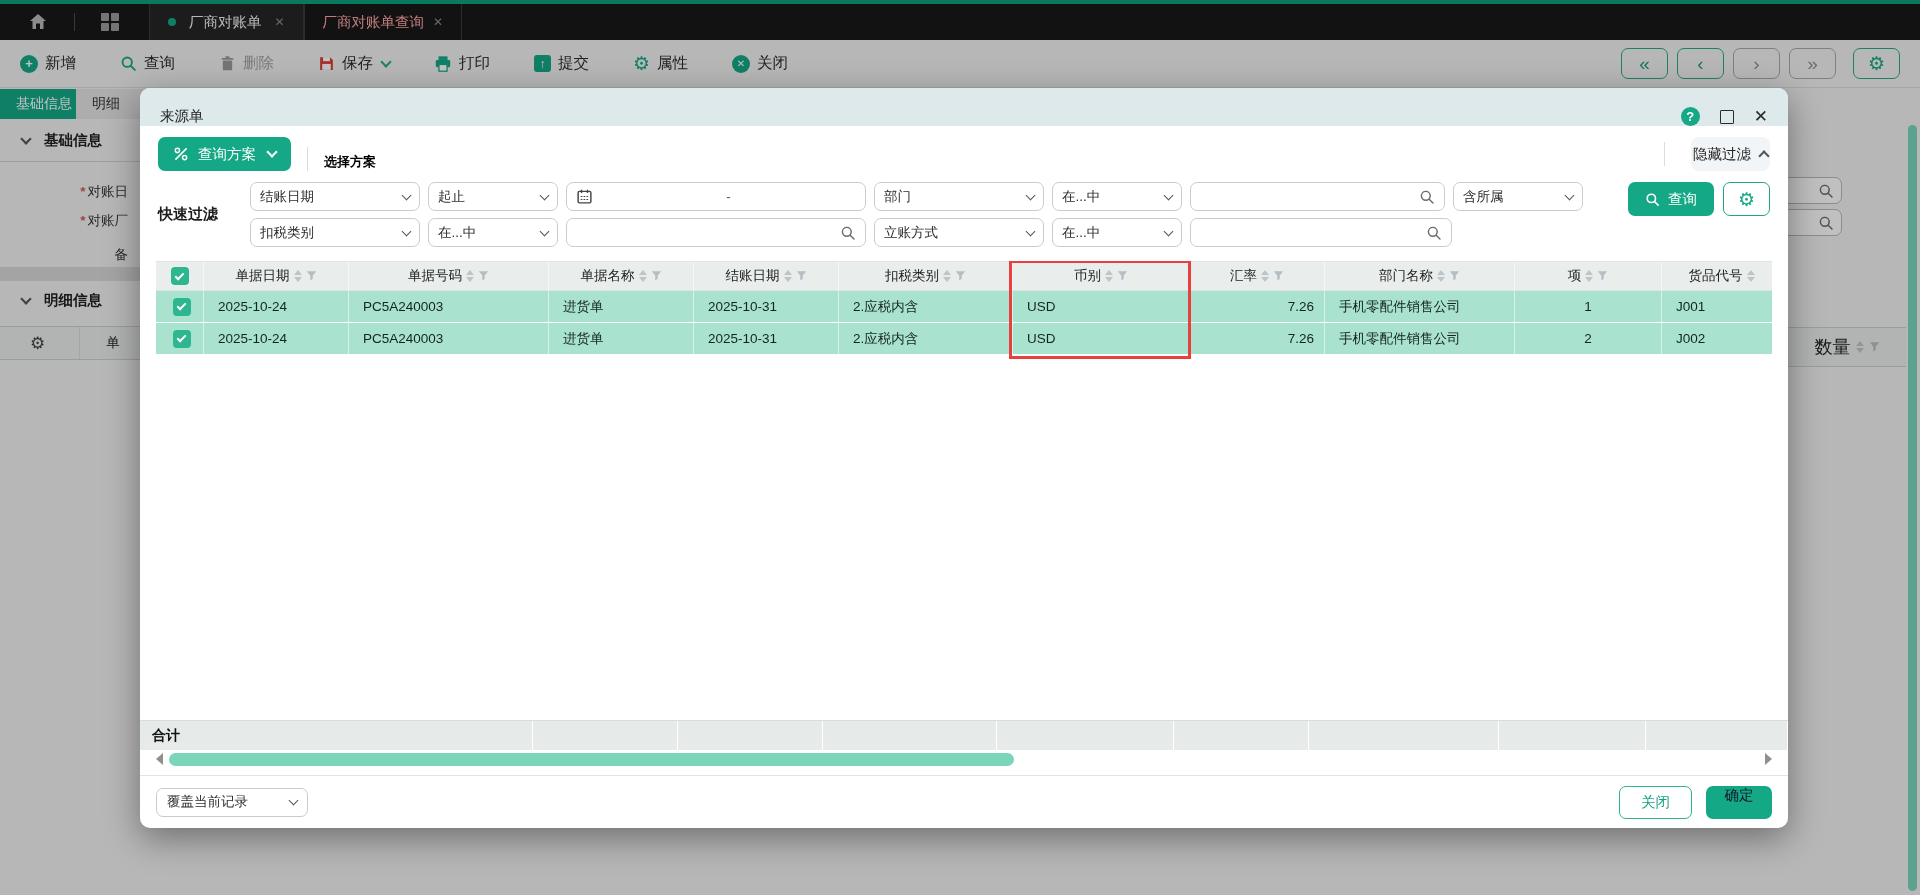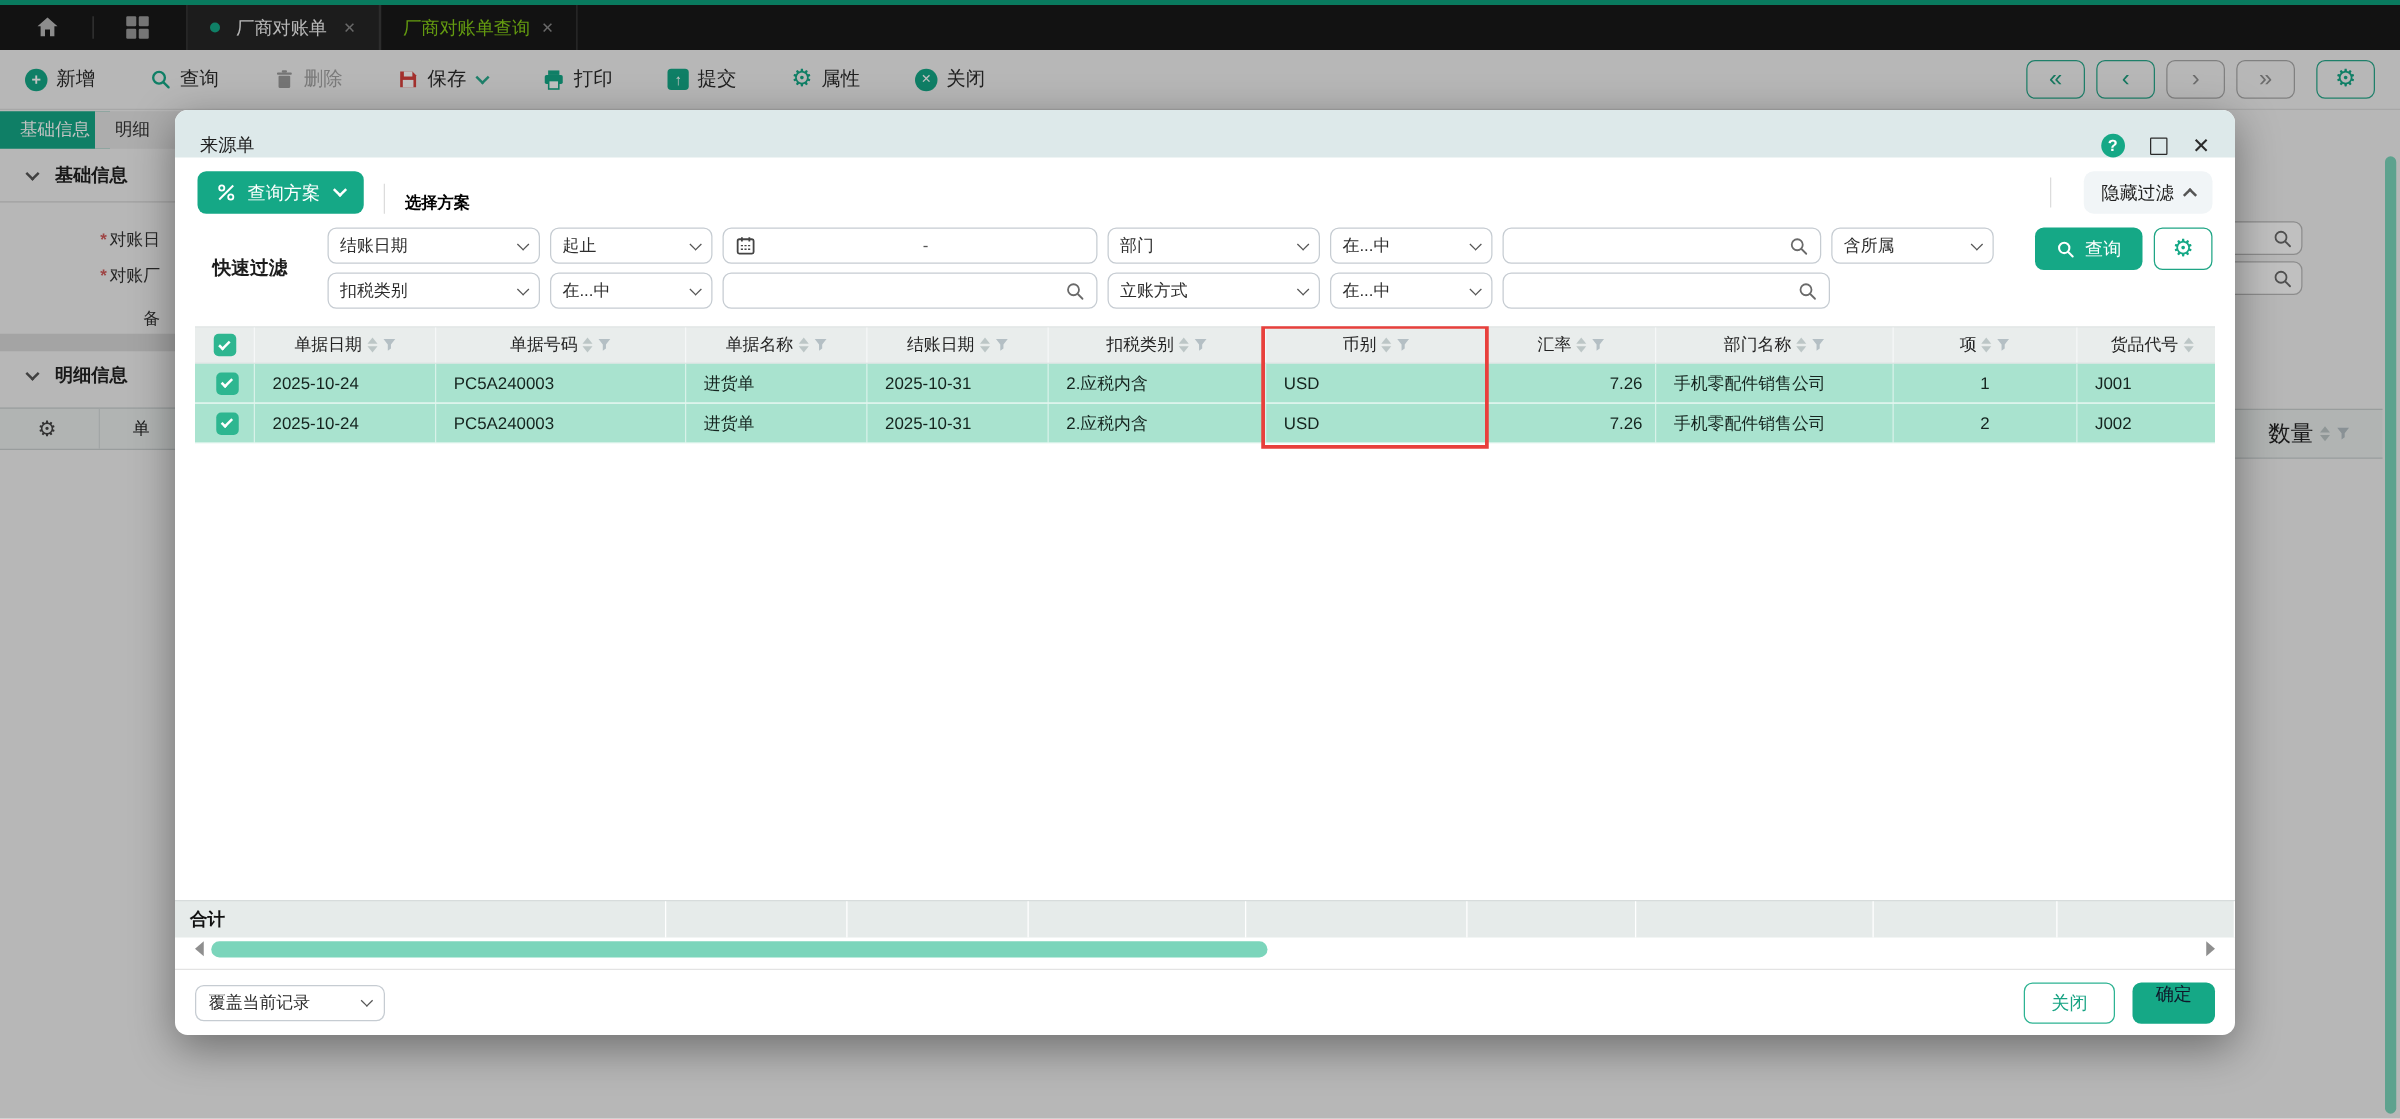--- a/index.html
+++ b/index.html
@@ -11,21 +11,21 @@
   body{font-family:"Liberation Sans","DejaVu Sans",sans-serif;position:relative;background:#f1f1f1;color:#303030;}
 
   
   .green-strip{position:absolute;top:0;left:0;right:0;height:4px;background:var(--accent-dark);z-index:2;}
   .topbar{position:absolute;top:4px;left:0;right:0;height:36px;background:#181818;display:flex;align-items:stretch;z-index:2;}
   .tb-icons{display:flex;align-items:center;gap:0;padding-left:28px;}
   .home-ic{width:20px;height:20px;color:#b9b9b9;}
   .tb-sep{width:1px;height:18px;background:#4a4a4a;margin:0 26px;align-self:center;}
   .grid-ic{display:inline-grid;grid-template-columns:8px 8px;grid-template-rows:8px 8px;gap:2px;margin-right:30px;}
   .grid-ic i{background:#9a9a9a;border-radius:1px;}
-  .tab{display:flex;align-items:center;gap:9px;padding:0 18px;font-size:14.5px;color:#84cc16;border-left:1px solid #3a3a3a;border-right:1px solid #3a3a3a;cursor:pointer;min-width:140px;}
+  .tab{display:flex;align-items:center;gap:9px;padding:0 18px;font-size:14.5px;color:#fca5a5;border-left:1px solid #3a3a3a;border-right:1px solid #3a3a3a;cursor:pointer;min-width:140px;}
   .tab.active{background:#262626;color:#f2f2f2;gap:13px;}
   .dot{width:8px;height:8px;border-radius:50%;background:var(--accent);}
   .tclose{font-size:12px;color:#8a8a8a;}
   .tclose::before{content:"\2715";}
 
   
   .toolbar{position:absolute;top:40px;left:0;right:0;height:48px;background:#f1f1f1;border-bottom:1px solid #dcdcdc;display:flex;align-items:center;padding:0 20px;z-index:1;}
   .tbtn{display:flex;align-items:center;gap:7px;font-size:15.5px;color:#2c2c2c;margin-right:44px;cursor:pointer;white-space:nowrap;}
   .tbtn.disabled{color:#a2a2a2;}
   .circ{width:18px;height:18px;border-radius:50%;background:var(--accent);color:#fff;display:flex;align-items:center;justify-content:center;font-size:13px;font-weight:bold;line-height:1;}
@@ -77,25 +77,25 @@
   .close-ic{font-size:17px;color:#2b2b2b;cursor:pointer;line-height:1;}
   .close-ic::before{content:"\2715";}
 
   .m-toolbar{display:flex;align-items:flex-end;padding:11px 18px 9px;flex:0 0 auto;}
   .scheme-btn{background:var(--accent);color:#fff;border-radius:7px;height:34px;display:flex;align-items:center;gap:9px;padding:0 15px;font-size:14.5px;cursor:pointer;}
   .scheme-ic{width:16px;height:16px;}
   .chev-w{width:8px;height:8px;border-left:2px solid #fff;border-bottom:2px solid #fff;transform:rotate(-45deg);margin-top:-4px;margin-left:3px;}
   .vdiv{width:1px;height:24px;background:#dcdcdc;margin:0 16px;}
   .choose-scheme{font-size:13px;font-weight:bold;color:#000000;cursor:pointer;}
   .hide-filter{margin-left:auto;display:flex;align-items:center;gap:10px;}
-  .hf-btn{background:#f1f5f7;border-radius:8px;height:34px;display:flex;align-items:center;gap:9px;padding:0 14px;font-size:14.5px;color:#222;cursor:pointer;}
+  .hf-btn{background:#f1f5f7;border-radius:8px;height:34px;display:flex;align-items:center;gap:9px;padding:0 2px;font-size:14.5px;color:#222;cursor:pointer;}
   .chev-up{width:8px;height:8px;border-left:2px solid #555;border-bottom:2px solid #555;transform:rotate(135deg);margin-bottom:-4px;}
 
   .m-filters{display:flex;padding:2px 18px 8px;flex:0 0 auto;}
-  .qf-label{flex:0 0 92px;display:flex;align-items:center;font-size:15px;font-weight:bold;color:#1c1c1c;margin-left:12px;}
+  .qf-label{flex:0 0 92px;display:flex;align-items:center;font-size:15px;font-weight:bold;color:#1c1c1c;}
   .f-rows{display:flex;flex-direction:column;gap:7px;}
   .f-row{display:flex;gap:8px;}
   .sel,.s-inp,.d-inp{height:29px;border:1px solid #c6ccd2;border-radius:7px;background:#fff;display:flex;align-items:center;padding:0 9px;font-size:13.5px;color:#2d2d2d;cursor:pointer;}
   .sel .chev-g{width:7px;height:7px;border-left:1.6px solid #555;border-bottom:1.6px solid #555;transform:rotate(-45deg);margin-left:auto;margin-top:-3px;}
   .w170{width:170px;} .w130{width:130px;} .w300{width:300px;} .w255{width:255px;} .w262{width:262px;}
   .s-inp{justify-content:flex-end;}
   .s-inp .mag{color:#6a6a6a;width:16px;height:16px;}
   .d-inp{justify-content:flex-start;gap:8px;}
   .cal-ic{width:17px;height:17px;color:#444;}
   .d-sep{flex:1;text-align:center;color:#555;}

